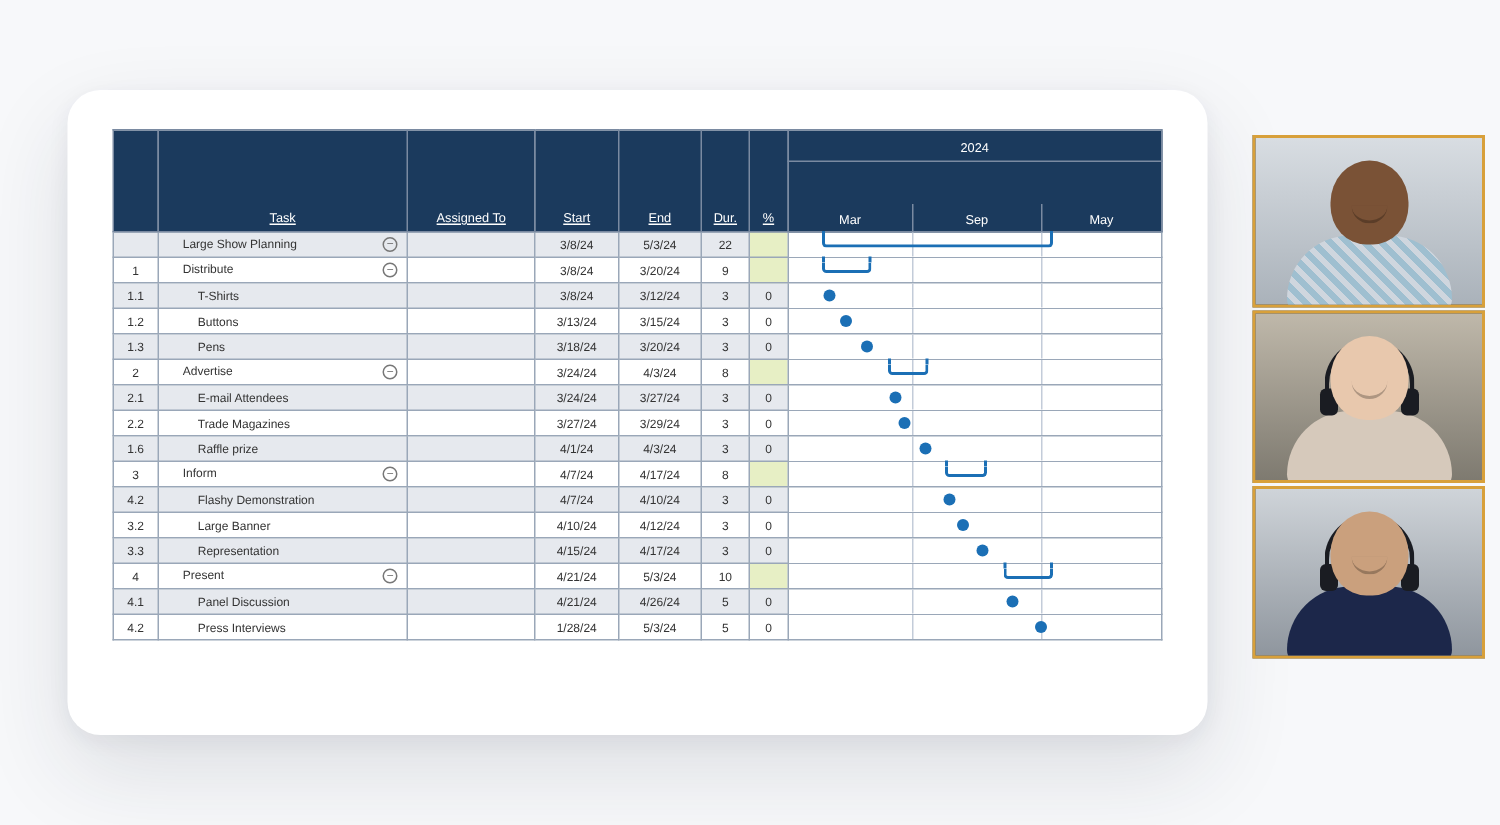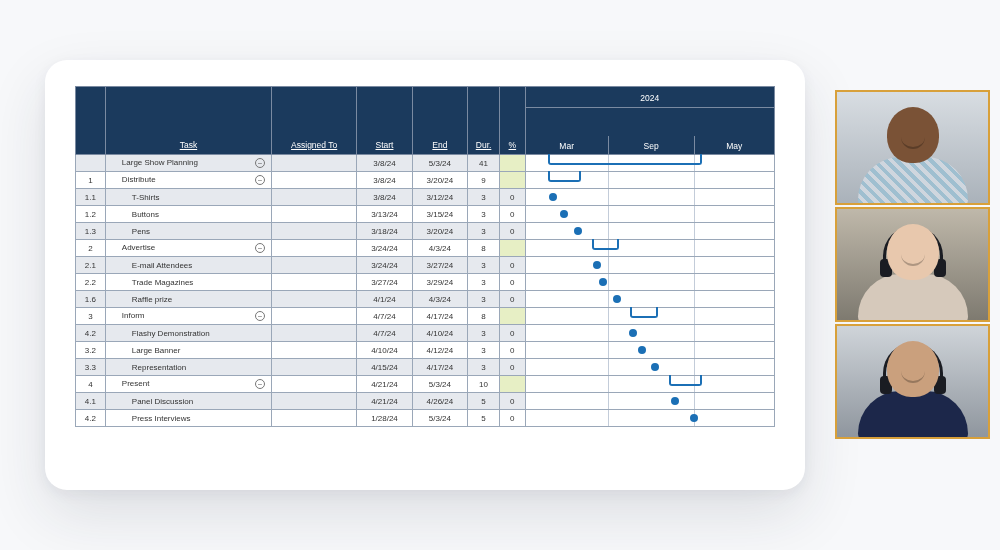--- a/index.html
+++ b/index.html
@@ -91,21 +91,21 @@
           </th>
         </tr>
       </thead>
       <tbody id="tbody">
           <tr class="alt">
             <td class="num"></td>
             <td class="task indent1"><span>Large Show Planning</span><span class="collapse-icon">–</span></td>
             <td></td>
             <td class="center">3/8/24</td>
             <td class="center">5/3/24</td>
-            <td class="center">41</td>
+            <td class="center">22</td>
             <td class="center pct"></td>
             <td class="gantt">
               <div class="month-col" style="left: 33.3333%; width: 0px;"></div>
               <div class="month-col" style="left: 67.7778%; width: 0px;"></div>
               <div class="bracket" style="left: 8.88889%; width: 62.2222%;"></div>
             </td>
           </tr>
           <tr>
             <td class="num">1</td>
             <td class="task indent1"><span>Distribute</span><span class="collapse-icon">–</span></td>

